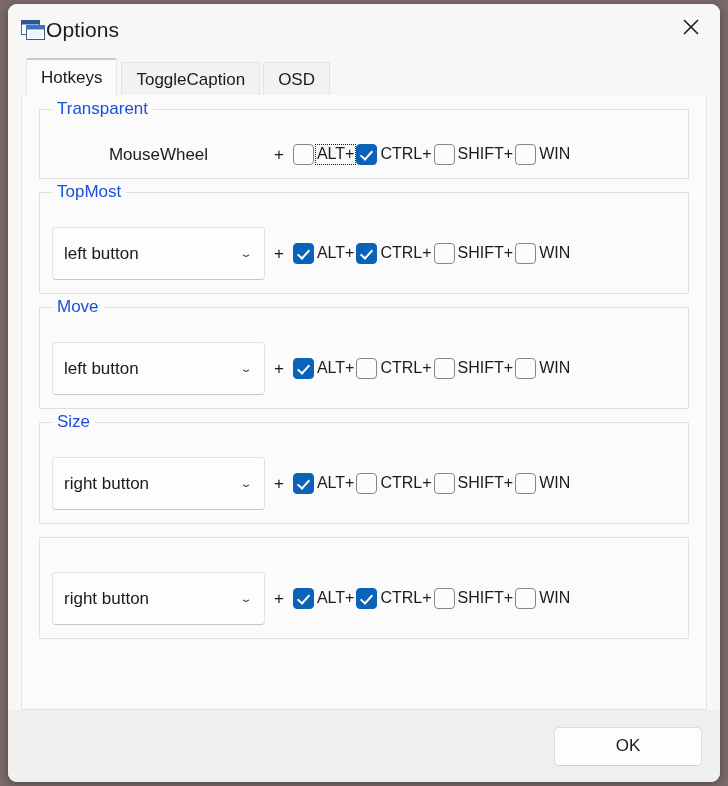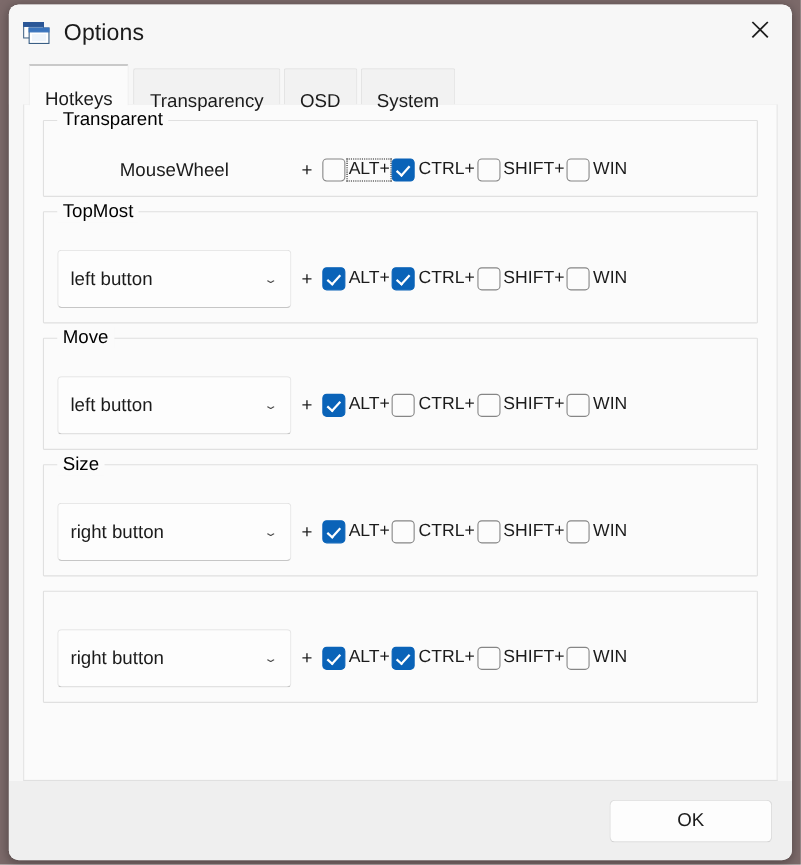--- a/index.html
+++ b/index.html
@@ -41,21 +41,20 @@
   #title-icon {
     width: 26px;
     height: 26px;
     margin-left: 12px;
     position: relative;
     flex: 0 0 26px;
   }
   #title-text {
     font-size: 21px;
     color: #1b1b1b;
-    margin-left: 12px;
     letter-spacing: .1px;
   }
   #close-btn {
     position: absolute;
     right: 0;
     top: 0;
     width: 58px;
     height: 46px;
     display: flex;
     align-items: center;
@@ -70,21 +69,21 @@
     align-items: flex-end;
     padding-left: 18px;
     height: 39px;
     background: #f7f7f7;
     position: relative;
     z-index: 3;
   }
   .tab {
     height: 33px;
     line-height: 33px;
-    padding: 12px 14px;
+    padding: 0 14px;
     font-size: 17px;
     color: #1b1b1b;
     background: #f2f2f2;
     border: 1px solid #e2e2e2;
     border-bottom: none;
     margin-right: 3px;
     border-radius: 2px 2px 0 0;
     cursor: default;
     box-sizing: border-box;
   }
@@ -120,21 +119,21 @@
     padding: 0 12px 13px 12px;
     position: relative;
   }
   .group-label {
     position: absolute;
     top: -11px;
     left: 12px;
     background: #fbfbfb;
     padding: 0 5px;
     font-size: 17px;
-    color: #000000;
+    color: #1d4ed8;
     white-space: nowrap;
   }
   .row {
     display: flex;
     align-items: center;
     margin-top: 34px;
     white-space: nowrap;
   }
 
   
@@ -268,23 +267,22 @@
     <div id="close-btn">
       <svg width="22" height="22" viewBox="0 0 22 22">
         <line x1="4" y1="4" x2="18" y2="18" stroke="#1b1b1b" stroke-width="1.6"></line>
         <line x1="18" y1="4" x2="4" y2="18" stroke="#1b1b1b" stroke-width="1.6"></line>
       </svg>
     </div>
   </div>
 
   <div id="tabstrip">
       <div class="tab selected">Hotkeys</div>
-      <div class="tab">Transparency</div>
+      <div class="tab">ToggleCaption</div>
       <div class="tab">OSD</div>
-      <div class="tab">System</div>
     </div>
 
   <div id="tabbody">
       <div class="group">
         <div class="group-label">Transparent</div>
         <div class="row">
           <div class="trigger-static">MouseWheel</div>
           <span class="plus">+</span>
           <span class="mod">
             <span class="cb"></span>

